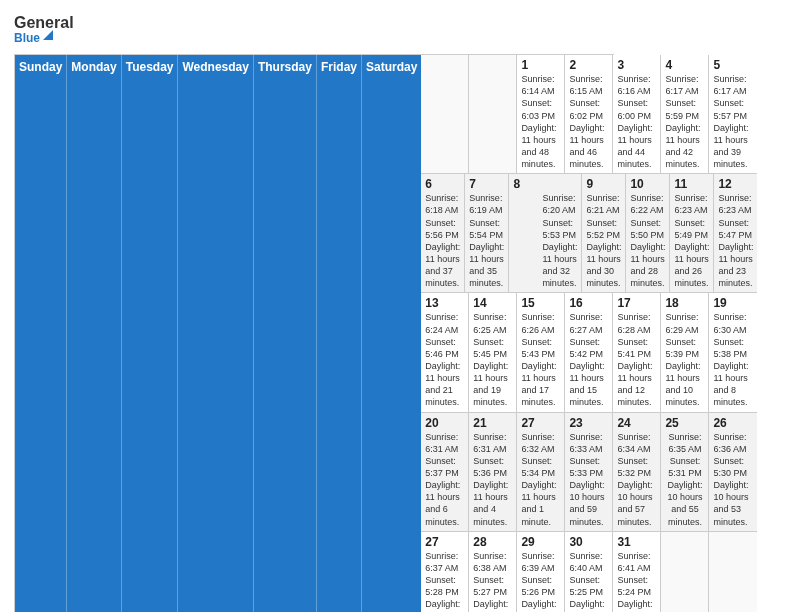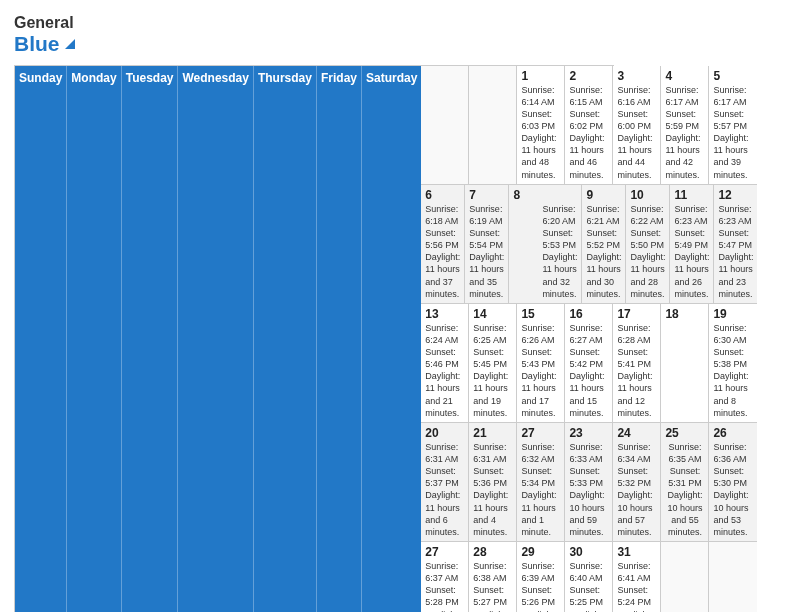--- a/index.html
+++ b/index.html
@@ -117,21 +117,21 @@
     }
   </style>
 </head>
 <body>
 
 <div class="page">
   <div class="header">
     <div class="logo">
 <div style="line-height:1.15;">
   <div style="font-size:16px;font-weight:bold;color:#333;font-family:Arial;">General</div>
-  <div style="font-size:21px;font-weight:bold;color:#2278c7;font-family:Arial;">Blue
+  <div style="font-size:12px;font-weight:bold;color:#2278c7;font-family:Arial;">Blue
     <span style="display:inline-block;width:0;height:0;border-left:10px solid transparent;border-bottom:10px solid #2278c7;position:relative;top:-2px;"></span>
   </div>
 </div>
       </div>
     <div class="title-block">
       <div class="month-title"></div>
       <div class="location-title"></div>
     </div>
   </div>
 
@@ -250,20 +250,23 @@
 Daylight: 11 hours and 15 minutes.</div>
           </div>
           <div class="cal-cell">
             <span class="day-number">17</span>
             <div class="cell-text" style="white-space: pre-line;">Sunrise: 6:28 AM
 Sunset: 5:41 PM
 Daylight: 11 hours and 12 minutes.</div>
           </div>
           <div class="cal-cell">
             <span class="day-number">18</span>
+            <div class="cell-text" style="white-space: pre-line;">Sunrise: 6:29 AM
+Sunset: 5:39 PM
+Daylight: 11 hours and 10 minutes.</div>
           </div>
           <div class="cal-cell">
             <span class="day-number">19</span>
             <div class="cell-text" style="white-space: pre-line;">Sunrise: 6:30 AM
 Sunset: 5:38 PM
 Daylight: 11 hours and 8 minutes.</div>
           </div>
         </div>
         <div class="cal-row">
           <div class="cal-cell alt-row">

